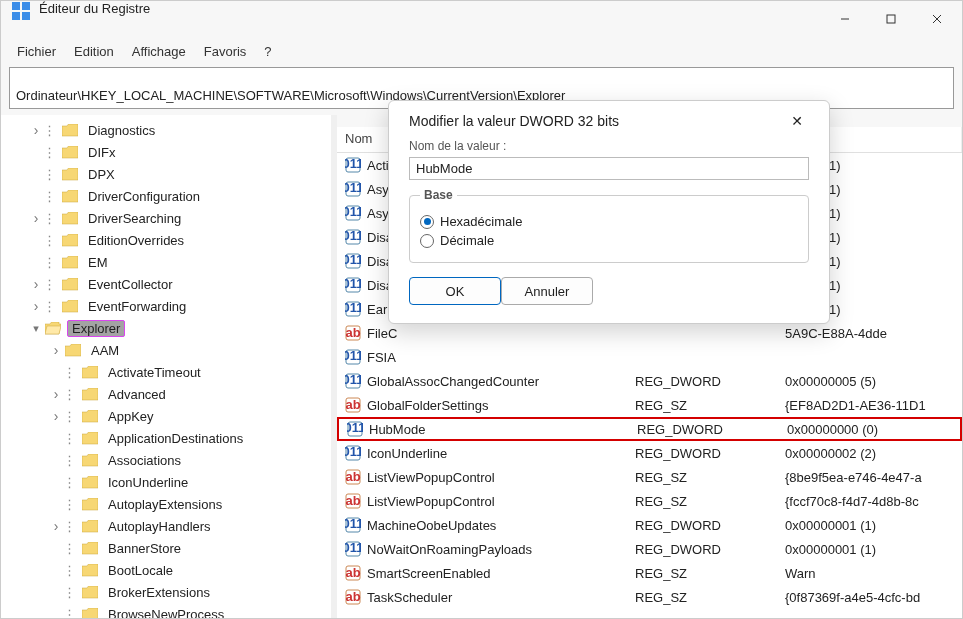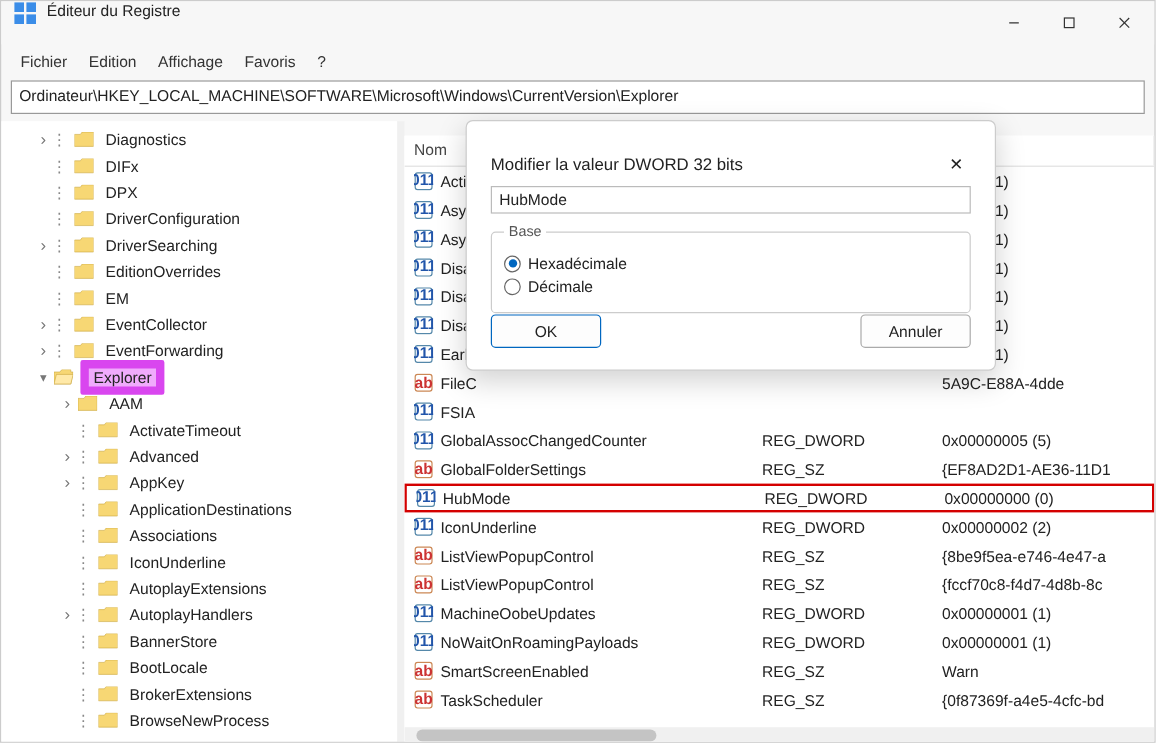--- a/index.html
+++ b/index.html
@@ -7,64 +7,64 @@
 
 .titlebar { height: 36px; display: flex; padding: 0 2px; background: #f7f7f7; }
 .app-icon { width: 20px; height: 20px; margin: 0 8px; }
 .app-title { font-size: 13px; color: #222; }
 .tb-spacer { flex: 1; }
 .winctrl { width: 46px; height: 36px; display:flex; align-items:center; justify-content:center; color:#333; }
 
 .menubar { height: 28px; display: flex; align-items: center; gap: 18px; padding: 0 16px; color:#333; }
 .menubar span { font-size:13px; }
 
-.addressbar { height: 28px; border: 1px solid #999; margin: 2px 8px 6px 8px; background:#fff; padding: 4px 6px; font-size:13px; color:#222; }
+.addressbar { height: 28px; border: 1px solid #999; margin: 2px 8px 6px 8px; background:#fff; padding: 20px 6px; font-size:13px; color:#222; }
 
 .panes { display:flex; height: calc(619px - 36px - 28px - 36px); }
 .tree { width: 330px; overflow-y:auto; overflow-x:hidden; border-right: 3px solid transparent; padding: 4px 0; background:#fff; }
 .splitter { width: 6px; background:#f0f0f0; cursor:col-resize; }
 .listwrap { flex:1; background:#fff; overflow:auto; position:relative;margin-top:12px; }
 
 .tree-row { display:flex; align-items:center; height:22px; padding-left:0; color:#222; white-space:nowrap; }
 .tree-row .chev { width:14px; text-align:center; color:#777; font-size:11px; }
 .tree-row .chev.expanded::before { content:"▾"; }
 .tree-row .chev.collapsed::before { content:"›"; font-size:14px; }
 .tree-row .chev.none { visibility:hidden; }
 .folder-icon { width:16px; height:13px; margin:0 6px 0 2px; }
-.tree-row.selected .label { background:#f0abfc; border:7px solid #d946ef; border-radius:2px; padding:0 4px; }
+.tree-row.selected .label { background:#a3a3a3; border:1px solid #d946ef; border-radius:2px; padding:0 4px; }
 .tree-row .label { padding:0 4px; }
 .tree-row .dots { color:#888; margin-right:4px; }
 
 .list-header { display:flex; height:26px; border-bottom:1px solid #e0e0e0; color:#444; position:sticky; top:0; background:#fff; z-index:1; }
 .list-header .col { padding:4px 8px; border-right:1px solid #eee; }
 .col-name { width:290px; } .col-type { width:150px; } .col-data { flex:1; }
 
 .list-row { display:flex; height:24px; align-items:center; color:#222; }
 .list-row.highlight { border:2px solid #d40000; }
 .list-row .cell { padding:2px 8px; white-space:nowrap; overflow:hidden; text-overflow:ellipsis; }
 .cell-name { width:290px; display:flex; align-items:center; gap:6px; }
 .cell-type { width:150px; }
 .cell-data { flex:1; }
 .val-icon { width:16px; height:16px; flex-shrink:0; }
 
-.modal-backdrop { position:absolute; left:388px; top:100px; width:442px; background:#fff; border:1px solid #ccc; border-radius:6px; box-shadow:0 8px 24px rgba(0,0,0,0.18); z-index:50; padding:28px 20px 18px 20px; }
+.modal-backdrop { position:absolute; left:388px; top:100px; width:442px; background:#fff; border:1px solid #ccc; border-radius:6px; box-shadow:0 8px 24px rgba(0,0,0,0.18); z-index:50; padding:12px 20px 18px 20px; }
 .modal-title-row { display:flex; align-items:center; margin-bottom:10px; }
 .modal-title { font-size:14px; color:#222; }
 .modal-close { margin-left:auto; font-size:14px; color:#222; width:24px; text-align:center; }
 .field-label { color:#555; font-size:12px; margin:6px 0 4px; }
 .ro-field { border:1px solid #bbb; padding:3px 6px; background:#fff; color:#222; width:100%; }
 .value-row { display:flex; gap:30px; margin-top:8px; }
 .value-col-left { width:190px; }
 .value-input { width:100%; padding:3px 6px; border:1px solid #bbb; outline:2px solid #d40000; outline-offset:-1px; }
 .fieldset { border:1px solid #ccc; padding:8px 10px 10px; border-radius:4px; flex:1; }
-.fieldset legend { padding:0 4px; color:#555; font-size:12px; }
+.fieldset legend { padding:0 4px; color:#555; font-size:12px;font-weight:bold; }
 .radio-row { display:flex; align-items:center; gap:6px; margin:4px 0; font-size:13px; color:#222; }
 .radio { width:14px; height:14px; border-radius:50%; border:1px solid #666; display:inline-flex; align-items:center; justify-content:center; }
 .radio.checked::after { content:""; width:7px; height:7px; border-radius:50%; background:#0067c0; }
-.modal-buttons { display:flex; gap:10px; justify-content:space-between; margin-top:1px; }
+.modal-buttons { display:flex; justify-content:flex-start; margin-top:14px; }
 .btn { min-width:92px; height:28px; border:1px solid #aaa; border-radius:4px; background:#fdfdfd; display:flex; align-items:center; justify-content:center; color:#222; }
 .btn.primary { border-color:#0067c0; }
 
 .hscrollbar-fake { position:absolute; bottom:0; left:0; right:0; height:14px; background:#f0f0f0; }
 .hscrollbar-fake .thumb { position:absolute; left:10px; top:2px; height:10px; width:200px; background:#c4c4c4; border-radius:5px; }
 </style>
 </head>
 <body>
 
 <div class="titlebar">
@@ -511,20 +511,21 @@
         <div class="thumb"></div>
       </div>
   </div>
 </div>
 
 <div class="modal-backdrop">
   <div class="modal-title-row">
     <span class="modal-title">Modifier la valeur DWORD 32 bits</span>
     <span class="modal-close">✕</span>
   </div>
+  <div class="field-label">Nom de la valeur :</div>
   <div class="ro-field">HubMode</div>
   <div class="value-row">
     <fieldset class="fieldset">
       <legend>Base</legend>
       <div class="radio-row">
           <span class="radio checked"></span>
           <span>Hexadécimale</span>
         </div>
       <div class="radio-row">
           <span class="radio"></span>

